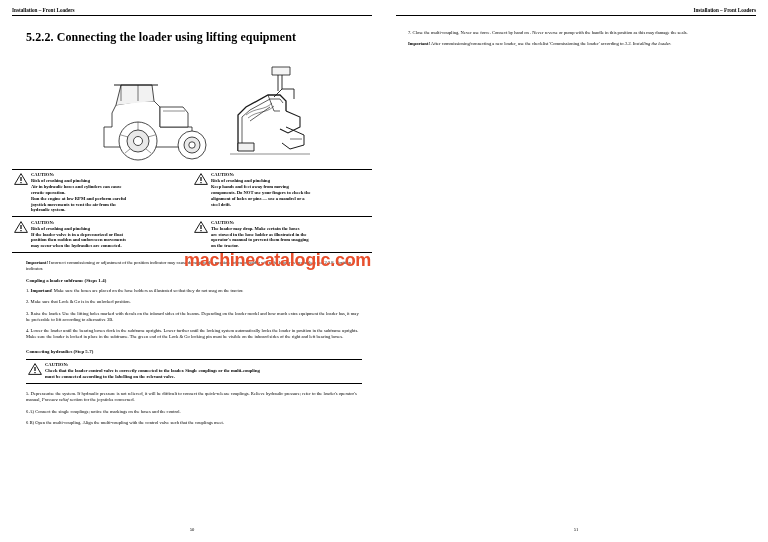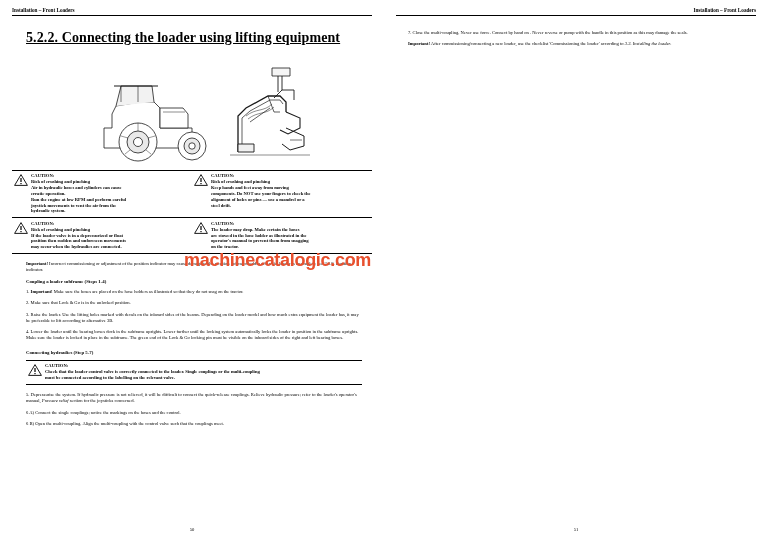--- a/index.html
+++ b/index.html
@@ -30,25 +30,24 @@
     font-size: 5.2px;
     font-weight: bold;
     line-height: 1;
     padding-bottom: 1.5px;
     border-bottom: 0.7px solid #000;
     margin-bottom: 14px;
   }
   .hdr.left-al { justify-content: flex-start; }
   .hdr.right-al { justify-content: flex-end; }
   h2.section-title {
-    font-size: 14px;
+    font-size: 12px;
     font-weight: bold;
     margin: 0 0 6px 14px;
     letter-spacing: 0.1px;
-    text-decoration: underline;
   }
   .fig {
     margin: 10px auto 6px auto;
     width: 300px;
     height: 108px;
     position: relative;
   }
   .warnbox-grid {
     display: flex;
     flex-wrap: wrap;

